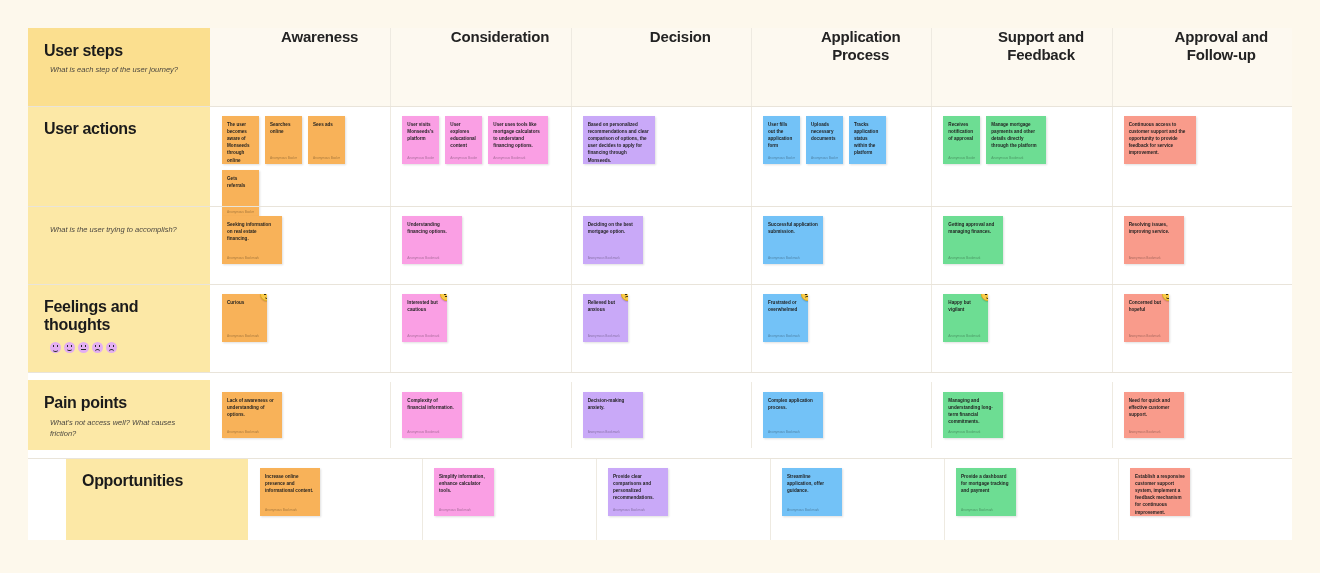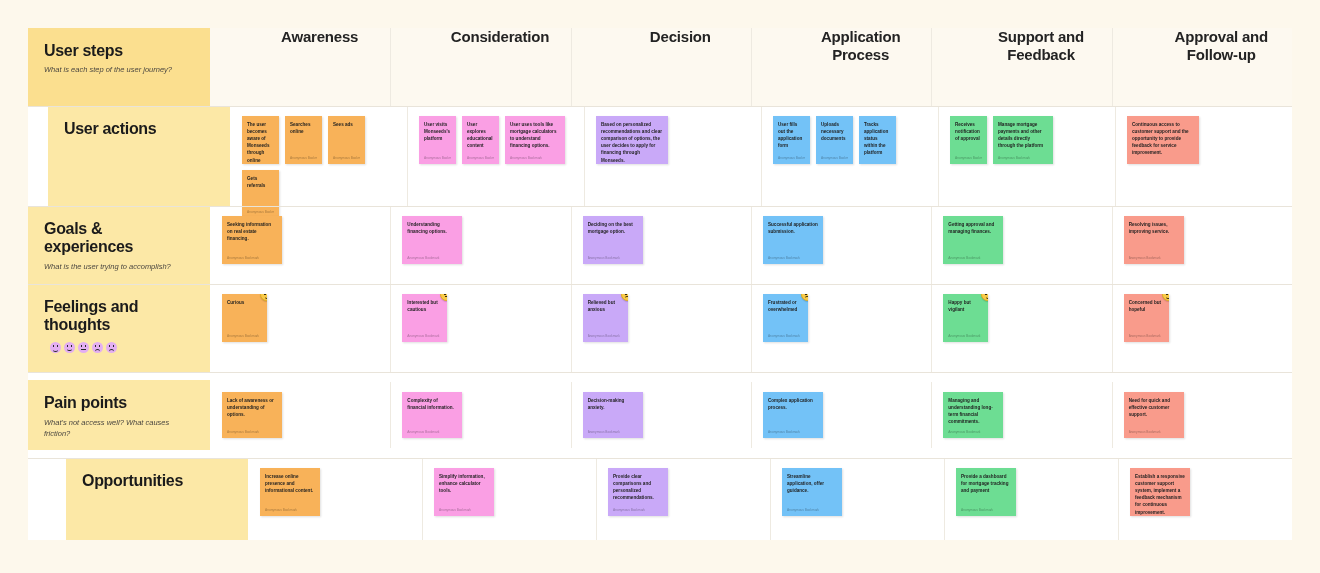--- a/index.html
+++ b/index.html
@@ -54,21 +54,21 @@
   .col-title {
     font-size: 15px; font-weight: bold; color: #232323;
     letter-spacing: -0.2px; text-align: center; line-height: 1.2; margin-left: 39px;
   }
   .head-title {
     font-size: 16px; font-weight: bold; color: #1b1b1b;
     letter-spacing: -0.3px; line-height: 1.15;
   }
   .row.header-row .head-title { font-size: 16px; }
   .head-sub {
-    margin-top: 5px; margin-left: 0;
+    margin-top: 5px; margin-left: 6px;
     font-size: 7.5px; font-style: italic; color: #4b4740;
     line-height: 1.45; max-width: 148px;
   }
   
   .emoji-scale { display: flex; gap: 3px; margin-top: 7px; margin-left: 6px; }
   .emo {
     width: 11px; height: 11px; border-radius: 50%;
     background: #e3aef2; position: relative;
     display: inline-block;
   }
@@ -148,21 +148,21 @@
           <div class="col-title">Application Process</div>
         </div>
         <div class="cell">
           <div class="col-title">Support and Feedback</div>
         </div>
         <div class="cell">
           <div class="col-title">Approval and Follow-up</div>
         </div>
       </div>
     </div>
-    <div class="row" style="height: 100px; padding-left: 20px;">
+    <div class="row" style="height: 100px;">
       <div class="row-head">
         <div class="head-title">User actions</div>
       </div>
       <div class="cells">
         <div class="cell">
           <div class="note" style="background: rgb(248, 178, 89); width: 37px; height: 48px;">
             <div class="note-text">The user becomes aware of Monseeds through online marketing</div>
             <div class="note-meta">Anonymous Bookmark</div>
           </div>
           <div class="note" style="background: rgb(248, 178, 89); width: 37px; height: 48px;">
@@ -225,21 +225,20 @@
         <div class="cell">
           <div class="note" style="background: rgb(249, 155, 139); width: 72px; height: 48px;">
             <div class="note-text">Continuous access to customer support and the opportunity to provide feedback for service improvement.</div>
             <div class="note-meta">Anonymous Bookmark</div>
           </div>
         </div>
       </div>
     </div>
     <div class="row" style="height: 78px;">
       <div class="row-head">
-        <div class="head-title">Goals &amp; experiences</div>
         <div class="head-sub">What is the user trying to accomplish?</div>
       </div>
       <div class="cells">
         <div class="cell">
           <div class="note" style="background: rgb(248, 178, 89); width: 60px; height: 48px;">
             <div class="note-text">Seeking information on real estate financing.</div>
             <div class="note-meta">Anonymous Bookmark</div>
           </div>
         </div>
         <div class="cell">

